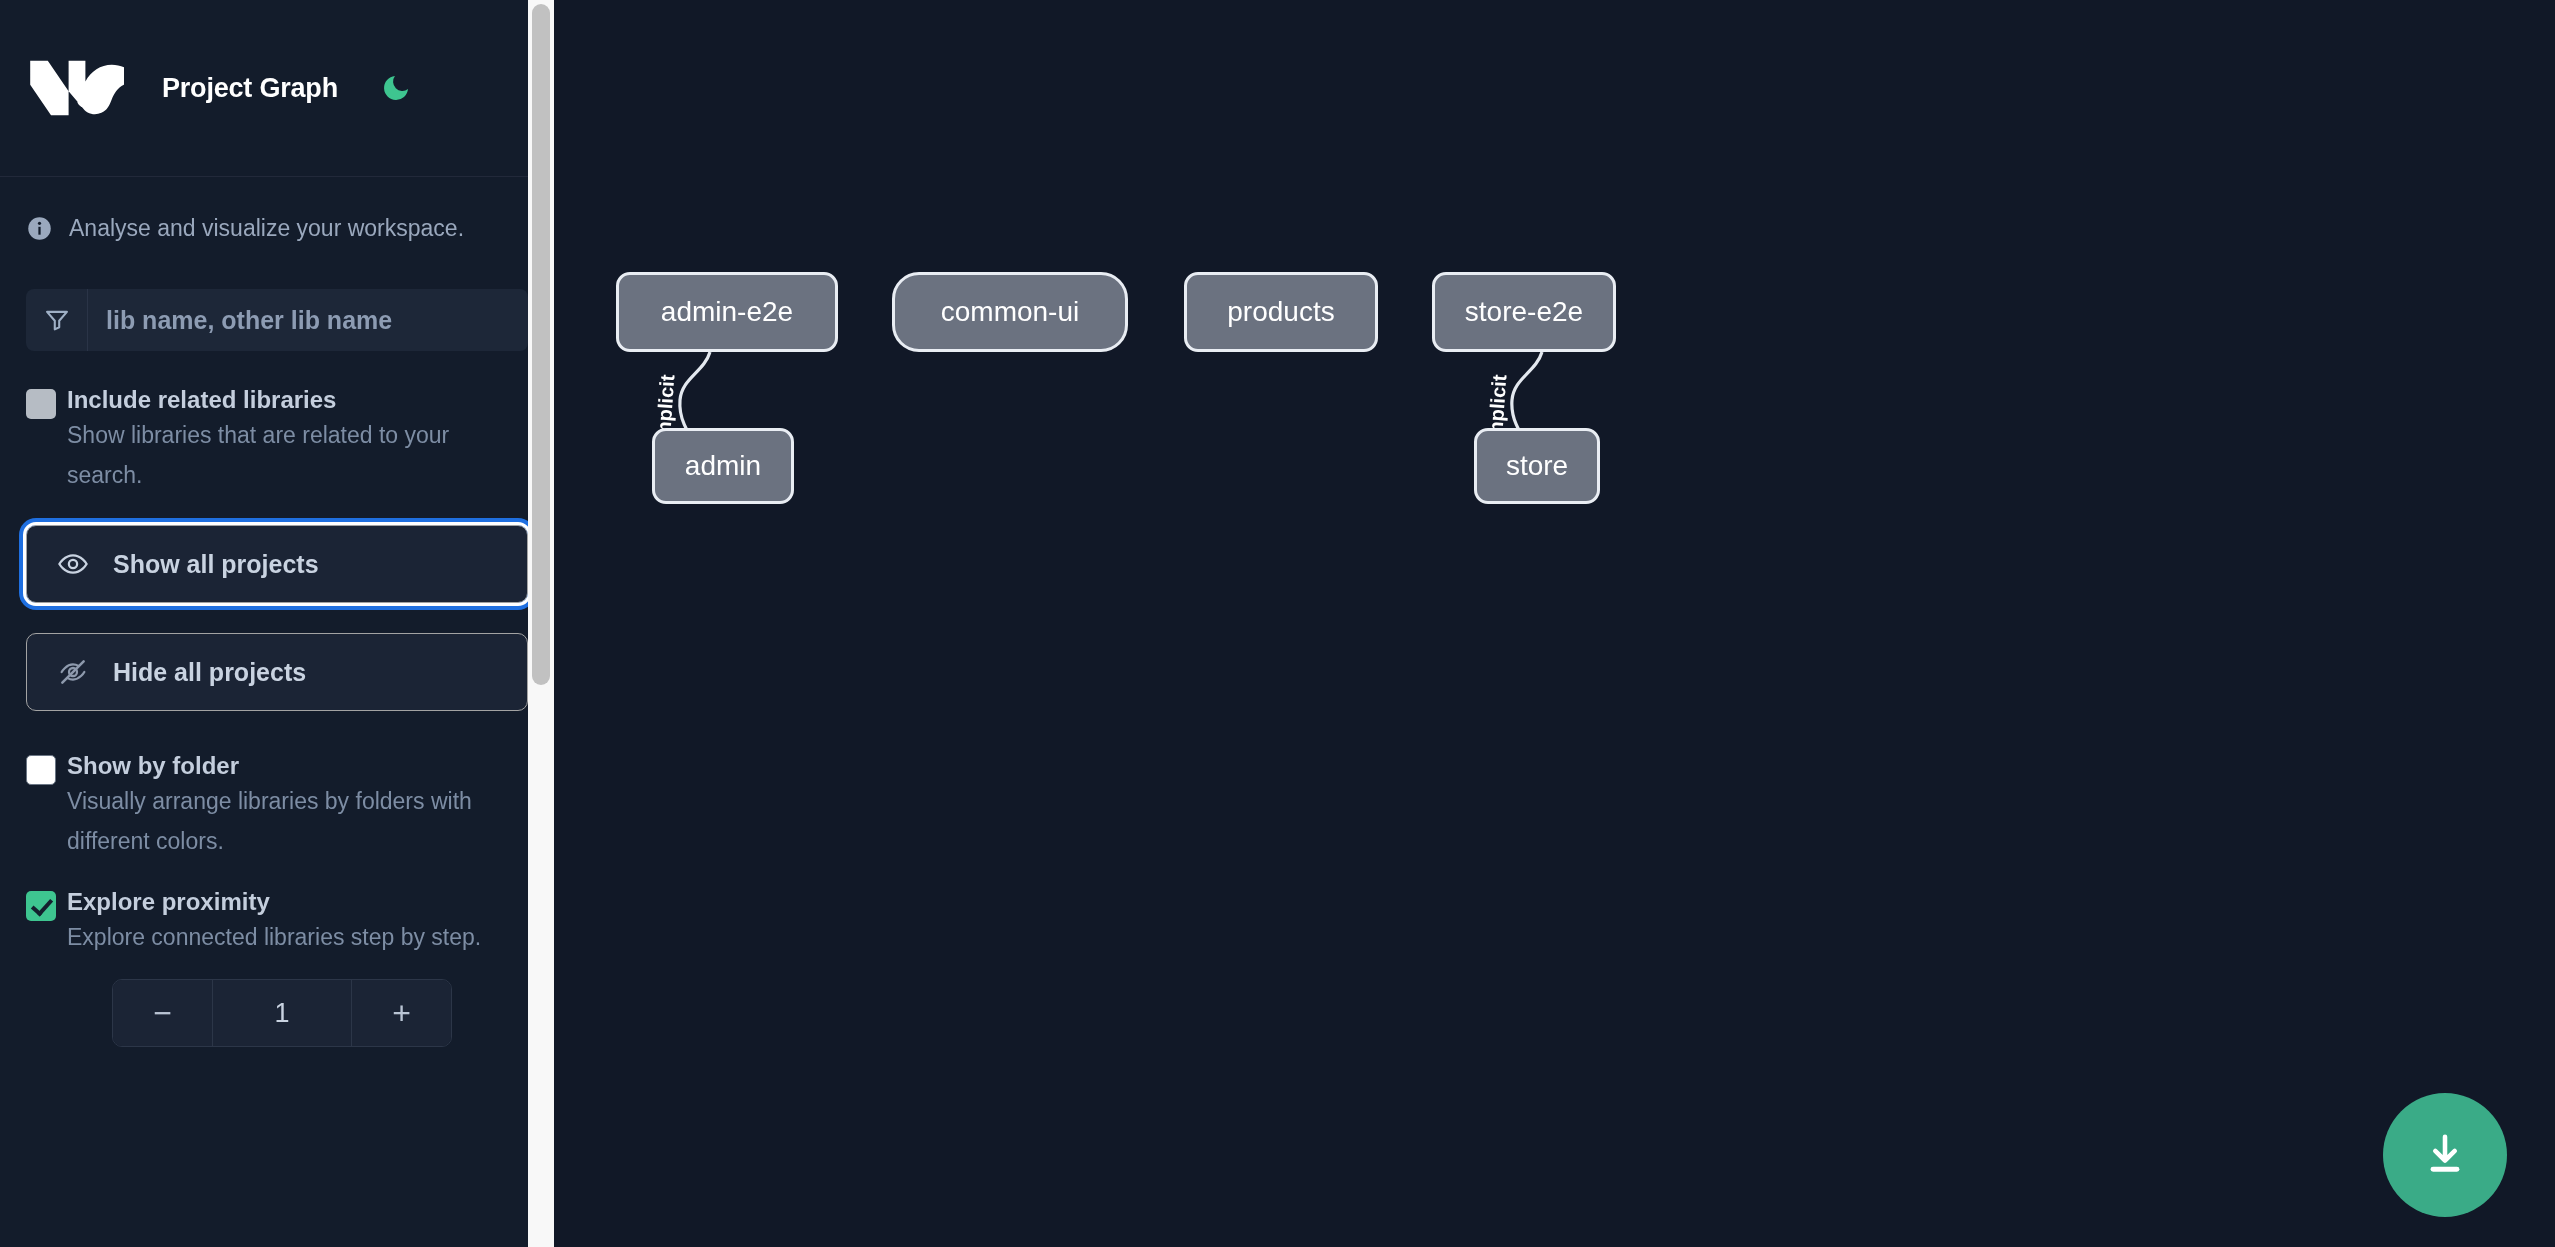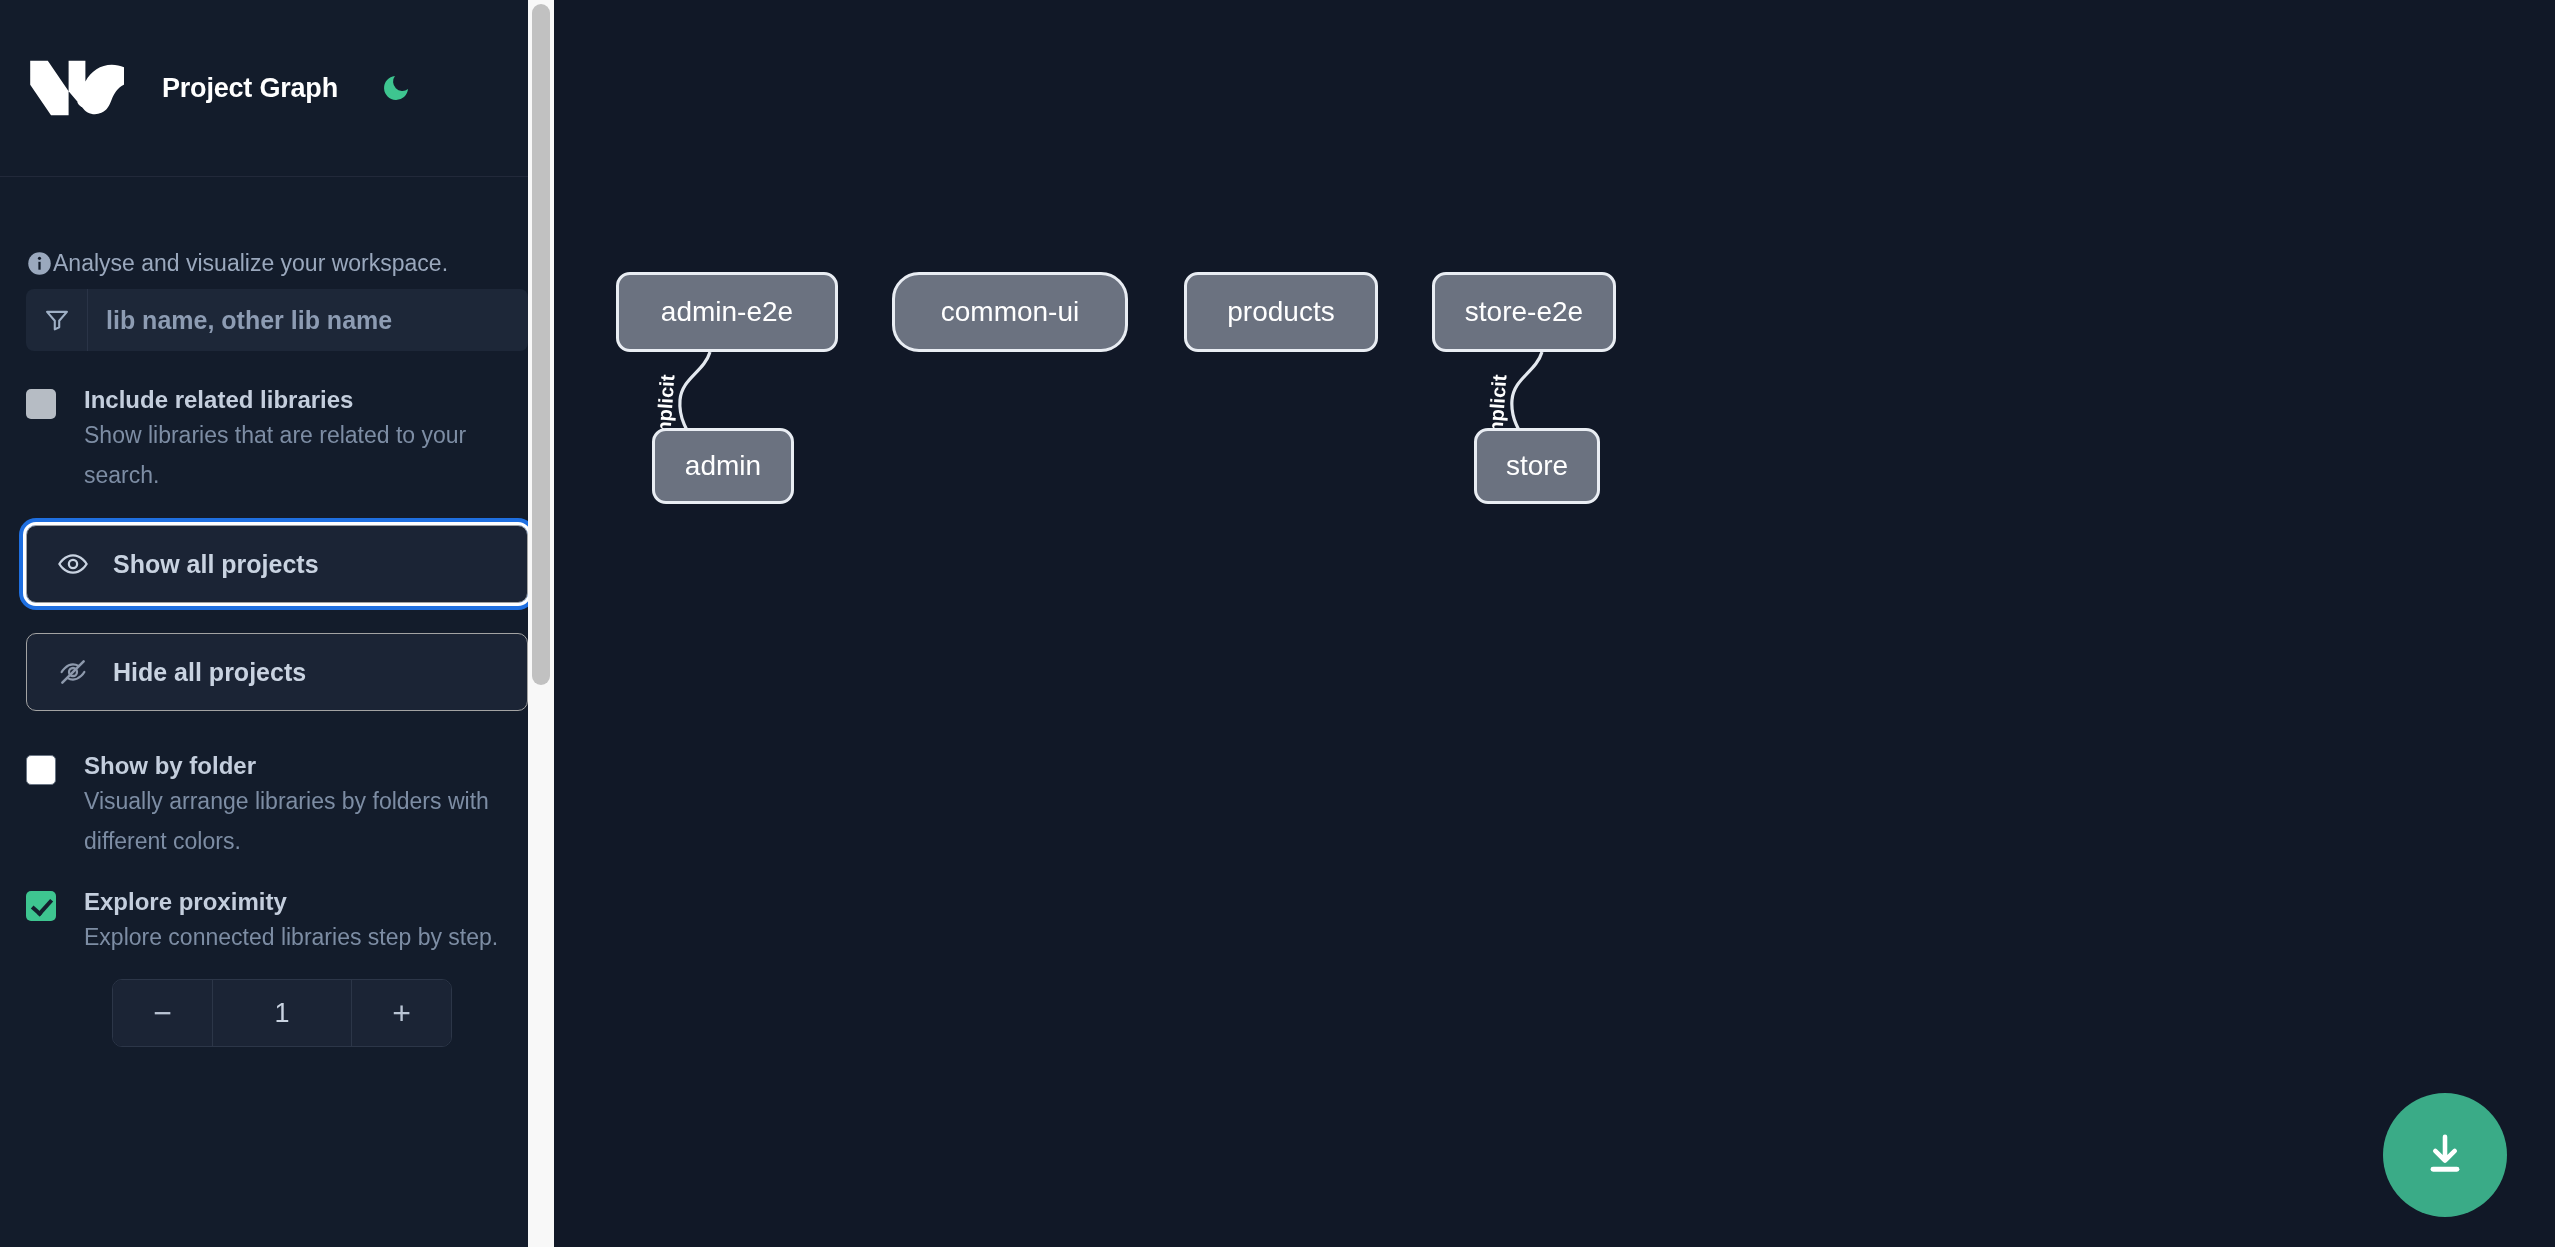--- a/index.html
+++ b/index.html
@@ -37,21 +37,22 @@
     white-space: nowrap;
   }
   .theme-toggle {
     margin-left: 38px;
     width: 40px; height: 40px;
     display: flex; align-items: center; justify-content: center;
     cursor: pointer;
   }
 
   .sb-tagline {
-    display: flex; align-items: flex-end;
+    display: flex; align-items: flex-start;
+    gap: 16px;
     padding: 38px 26px 0 26px;
     height: 100px;
   }
   .info-icon { width: 27px; height: 27px; flex: 0 0 27px; }
   .tagline-text {
     color: #9aa8bd;
     font-size: 23px;
     white-space: nowrap;
   }
 
@@ -80,21 +81,21 @@
     font-size: 25px;
     padding-left: 18px;
     font-weight: bold;
   }
   .search-input::placeholder { color: #8d9cb3; }
 
   
   .check-block {
     display: flex;
     padding: 34px 32px 0 26px;
-    gap: 28px;
+    gap: 11px;
   }
   .cb {
     width: 30px; height: 30px;
     flex: 0 0 30px;
     border-radius: 5px;
     margin-top: 4px;
     position: relative;
     cursor: pointer;
   }
   .cb.disabled { background: #b6bcc4; }

